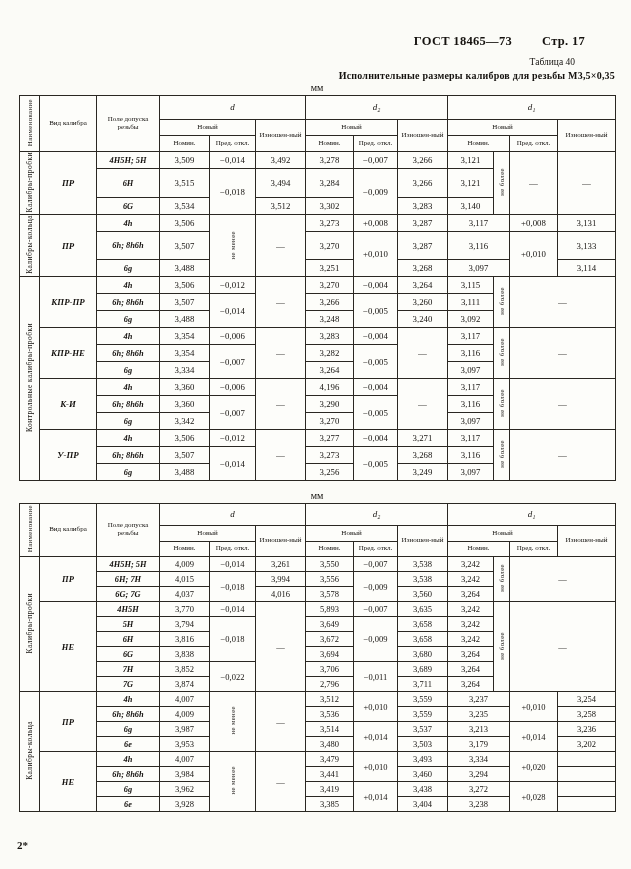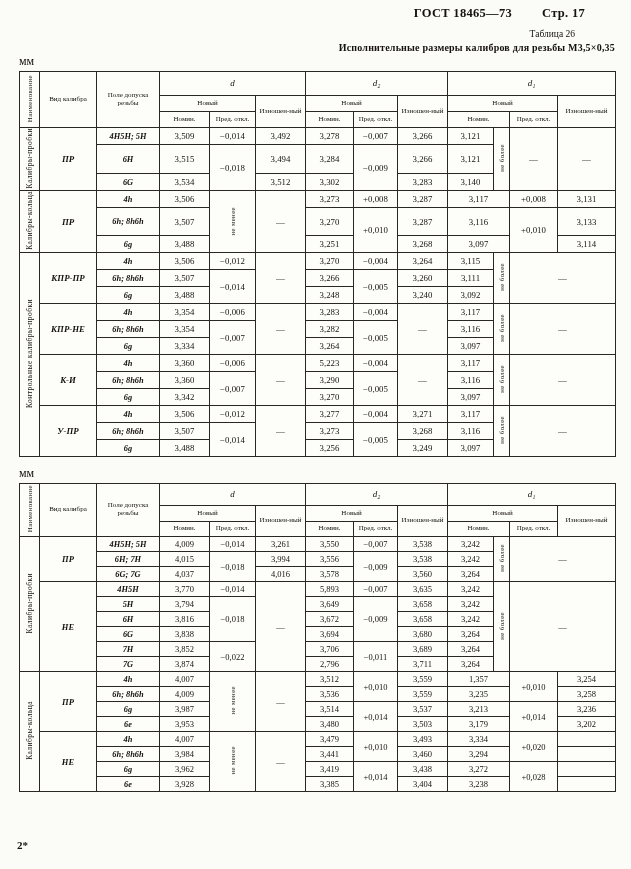--- a/index.html
+++ b/index.html
@@ -4,30 +4,30 @@
 <style>
   * { margin:0; padding:0; box-sizing:border-box; }
   html,body { width:631px; height:869px; }
   body {
     background:#fbfbf7;
     font-family:"Liberation Serif","DejaVu Serif",serif;
     color:#15120f;
     position:relative;
     overflow:hidden;
   }
-  .page { padding:6px 16px 0 19px; }
+  .page { padding:34px 16px 0 19px; }
 
   .doc-header {
     display:flex; justify-content:flex-end; gap:30px;
     font-weight:bold; font-size:12.5px; letter-spacing:0.3px;
     padding-right:30px; margin-bottom:6px;
   }
   .tcaption { text-align:right; font-size:9.5px; margin:8px 40px 3px 0; }
   .ttitle   { text-align:right; font-size:10px; font-weight:bold; letter-spacing:0.2px; }
-  .tunit    { font-size:12px; margin:1px 0 2px 0; }
+  .tunit    { text-align:center; font-size:10px; margin:1px 0 2px 0; }
 
   table { border-collapse:collapse; width:596px; table-layout:fixed; background:#fdfdfa; }
   table { border:1.5px solid #23201c; }
   th, td {
     border:1px solid #2a2722;
     text-align:center; vertical-align:middle;
     overflow:hidden; padding:0;
   }
   th { font-size:7px; line-height:1.12; font-weight:normal; padding:1px; }
   .dh span { font-style:italic; font-size:9px; }
@@ -61,21 +61,21 @@
 </head>
 <body>
 
 <div class="page">
 
   <div class="doc-header">
     <span>ГОСТ 18465—73</span>
     <span>Стр. 17</span>
   </div>
 
-  <div class="tcaption">Таблица 26</div>
+  <div class="tcaption">Таблица 40</div>
   <div class="ttitle">Исполнительные размеры калибров для резьбы М3,5×0,35</div>
   <div class="tunit">мм</div>
 
   <table id="tbl22">
     <colgroup>
       <col style="width:20px">
         <col style="width:57px">
         <col style="width:63px">
       <col style="width:50px">
         <col style="width:46px">
@@ -236,21 +236,21 @@
           <td><span>3,334</span></td>
           <td><span>3,264</span></td>
           <td><span>3,097</span></td>
         </tr>
         <tr>
           <td rowspan="3" class="vid"><span>К-И</span></td>
           <td class="pole"><span>4h</span></td>
           <td><span>3,360</span></td>
           <td class="dev"><span>−0,006</span></td>
           <td rowspan="3" class="dash"><span>—</span></td>
-          <td><span>5,223</span></td>
+          <td><span>4,196</span></td>
           <td class="dev"><span>−0,004</span></td>
           <td rowspan="3" class="dash"><span>—</span></td>
           <td><span>3,117</span></td>
           <td rowspan="3" class="vt rot"><span>не более</span></td>
           <td colspan="2" rowspan="3" class="dash"><span>—</span></td>
         </tr>
         <tr>
           <td class="pole"><span>6h; 8h6h</span></td>
           <td><span>3,360</span></td>
           <td rowspan="2" class="dev"><span>−0,007</span></td>
@@ -430,21 +430,21 @@
         <tr>
           <td rowspan="8" class="vt grp"><span>Калибры-кольца</span></td>
           <td rowspan="4" class="vid"><span>ПР</span></td>
           <td class="pole"><span>4h</span></td>
           <td><span>4,007</span></td>
           <td rowspan="4" class="vt rot"><span>не менее</span></td>
           <td rowspan="4" class="dash"><span>—</span></td>
           <td><span>3,512</span></td>
           <td rowspan="2" class="dev"><span>+0,010</span></td>
           <td><span>3,559</span></td>
-          <td colspan="2"><span>1,357</span></td>
+          <td colspan="2"><span>3,237</span></td>
           <td rowspan="2" class="dev"><span>+0,010</span></td>
           <td><span>3,254</span></td>
         </tr>
         <tr>
           <td class="pole"><span>6h; 8h6h</span></td>
           <td><span>4,009</span></td>
           <td><span>3,536</span></td>
           <td><span>3,559</span></td>
           <td colspan="2"><span>3,235</span></td>
           <td><span>3,258</span></td>

